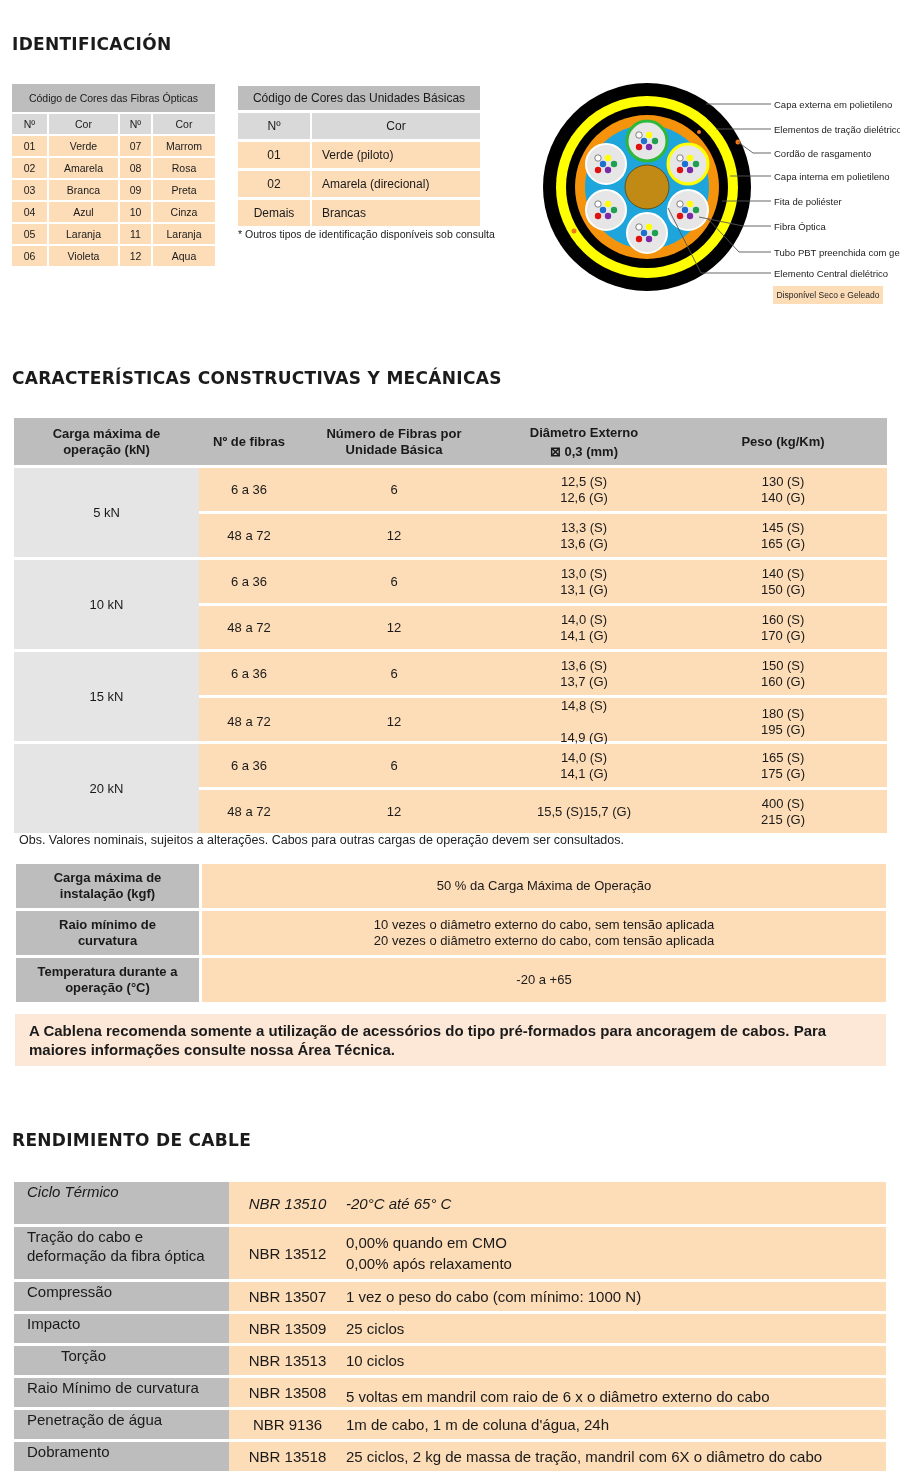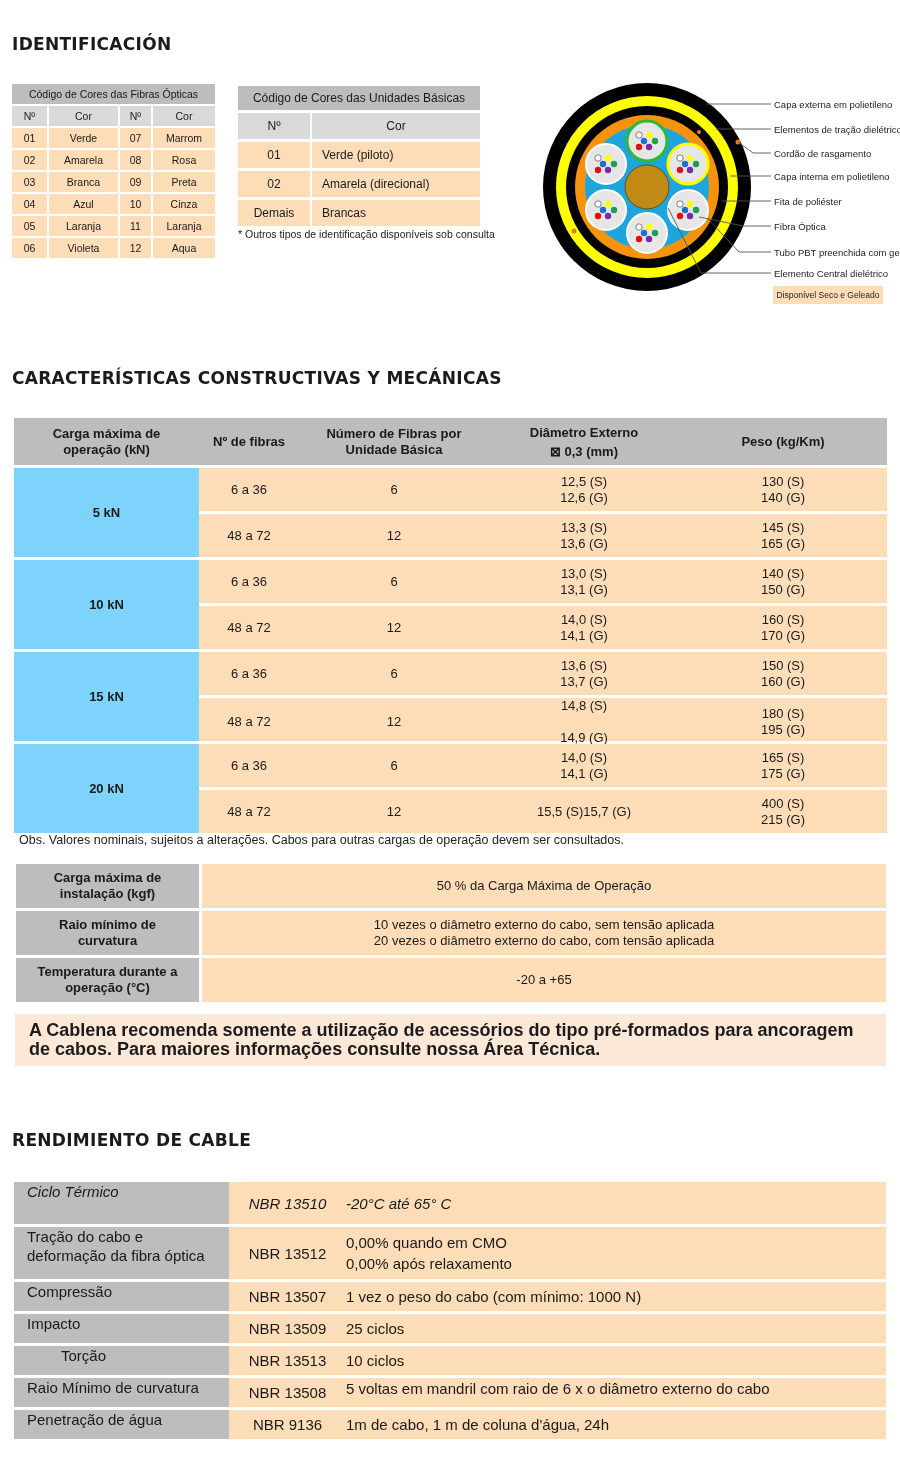--- a/index.html
+++ b/index.html
@@ -5,53 +5,53 @@
   * { box-sizing: border-box; margin: 0; padding: 0; }
   body { width: 900px; height: 1482px; background: #ffffff; font-family: "Liberation Sans", sans-serif; color: #1a1a1a; position: relative; overflow: hidden; }
   .h-title { position: absolute; left: 12px; font-family: "DejaVu Sans", sans-serif; font-weight: bold; font-size: 17px; letter-spacing: 0.3px; color: #1b1b1b; }
   .peach { background: #fddcb8; }
   .gray-h { background: #bdbdbd; }
   .gray-l { background: #d9d9d9; }
   .cell { display: flex; align-items: center; justify-content: center; text-align: center; }
 
   
   #fiber-table { position: absolute; left: 12px; top: 84px; width: 203px; }
-  #fiber-table .title { height: 20px; font-size: 10.5px; }
+  #fiber-table .title { height: 28px; font-size: 10.5px; }
   #fiber-table .row { display: grid; grid-template-columns: 35px 69px 31px 62px; column-gap: 2px; margin-top: 2px; height: 20px; }
   #fiber-table .row .cell { font-size: 10.5px; }
 
   
   #unit-table { position: absolute; left: 238px; top: 86px; width: 242px; }
   #unit-table .title { height: 24px; font-size: 12px; }
   #unit-table .row { display: grid; grid-template-columns: 72px 168px; column-gap: 2px; margin-top: 3px; height: 26px; font-size: 12px; }
   #unit-table .row .left-cell { justify-content: flex-start; padding-left: 10px; }
   #unit-note { position: absolute; left: 238px; top: 228px; font-size: 10.5px; color: #222; }
 
   
   #cable { position: absolute; left: 538px; top: 80px; width: 380px; height: 230px; }
   #cable .lbl { position: absolute; left: 236px; font-size: 9.5px; color: #222; white-space: nowrap; }
   #cable-badge { position: absolute; left: 773px; top: 286px; width: 110px; height: 18px; font-size: 8.5px; color: #222; }
 
   
   #const-table { position: absolute; left: 14px; top: 418px; width: 873px; }
   #const-table .head { display: grid; grid-template-columns: 185px 100px 190px 190px 208px; height: 47px; background: #bdbdbd; font-weight: bold; font-size: 13px; }
   #const-table .group { display: grid; grid-template-columns: 185px 688px; margin-top: 3px; }
-  #const-table .group .load { background: #7dd3fc; font-weight: bold; font-size: 13px; }
+  #const-table .group .load { background: #e5e5e5; font-weight: normal; font-size: 13px; }
   #const-table .sub { display: grid; grid-template-columns: 100px 190px 190px 208px; height: 43px; font-size: 13px; line-height: 16px; }
   #const-table .sub + .sub { margin-top: 3px; }
 
   #obs { position: absolute; left: 19px; top: 833px; font-size: 12.5px; color: #222; }
 
   
   #inst-table { position: absolute; left: 16px; top: 864px; width: 870px; }
   #inst-table .row { display: grid; grid-template-columns: 183px 684px; column-gap: 3px; height: 44px; margin-bottom: 3px; }
   #inst-table .row .lab { background: #bdbdbd; font-weight: bold; font-size: 13px; line-height: 16px; }
   #inst-table .row .val { font-size: 13px; line-height: 16px; }
 
-  #recommend { position: absolute; left: 15px; top: 1014px; width: 871px; height: 52px; background: #fde8d8; font-weight: bold; font-size: 18px; line-height: 19px; padding: 7px 14px; color: #1b1b1b; }
+  #recommend { position: absolute; left: 15px; top: 1014px; width: 871px; height: 52px; background: #fde8d8; font-weight: bold; font-size: 15px; line-height: 19px; padding: 7px 14px; color: #1b1b1b; }
 
   
   #perf-table { position: absolute; left: 14px; top: 1182px; width: 872px; }
   #perf-table .row { display: grid; grid-template-columns: 215px 657px; margin-bottom: 3px; font-size: 15px; }
   #perf-table .row .lab { background: #bdbdbd; justify-content: flex-start; padding-left: 13px; text-align: left; line-height: 19px; }
   #perf-table .row .rest { display: grid; grid-template-columns: 117px 540px; }
   #perf-table .row .std { justify-content: center; }
   #perf-table .row .desc { justify-content: flex-start; text-align: left; line-height: 21px; flex-direction: column; align-items: flex-start; }
 </style>
 </head>
@@ -457,29 +457,40 @@
           <span>10 ciclos</span>
         </div>
       </div>
   </div>
   <div class="row" style="height:29px;">
     <div class="lab cell" style="flex-direction:column;align-items:flex-start;">
         <span>Raio Mínimo de curvatura</span>
       </div>
     <div class="rest peach">
         <div class="std cell">NBR 13508</div>
-        <div class="desc cell" style="justify-content:flex-start;">
+        <div class="desc cell" style="justify-content:flex-end;">
           <span>5 voltas em mandril com raio de 6 x o diâmetro externo do cabo</span>
         </div>
       </div>
   </div>
   <div class="row" style="height:29px;">
     <div class="lab cell" style="flex-direction:column;align-items:flex-start;">
         <span>Penetração de água</span>
       </div>
     <div class="rest peach">
         <div class="std cell">NBR 9136</div>
         <div class="desc cell" style="justify-content:center;">
           <span>1m de cabo, 1 m de coluna d'água, 24h</span>
         </div>
       </div>
   </div>
+  <div class="row" style="height:29px;">
+    <div class="lab cell" style="flex-direction:column;align-items:flex-start;">
+        <span>Dobramento</span>
+      </div>
+    <div class="rest peach">
+        <div class="std cell">NBR 13518</div>
+        <div class="desc cell" style="justify-content:center;">
+          <span>25 ciclos, 2 kg de massa de tração, mandril com 6X o diâmetro do cabo</span>
+        </div>
+      </div>
+  </div>
 </div>
 
 </body></html>

